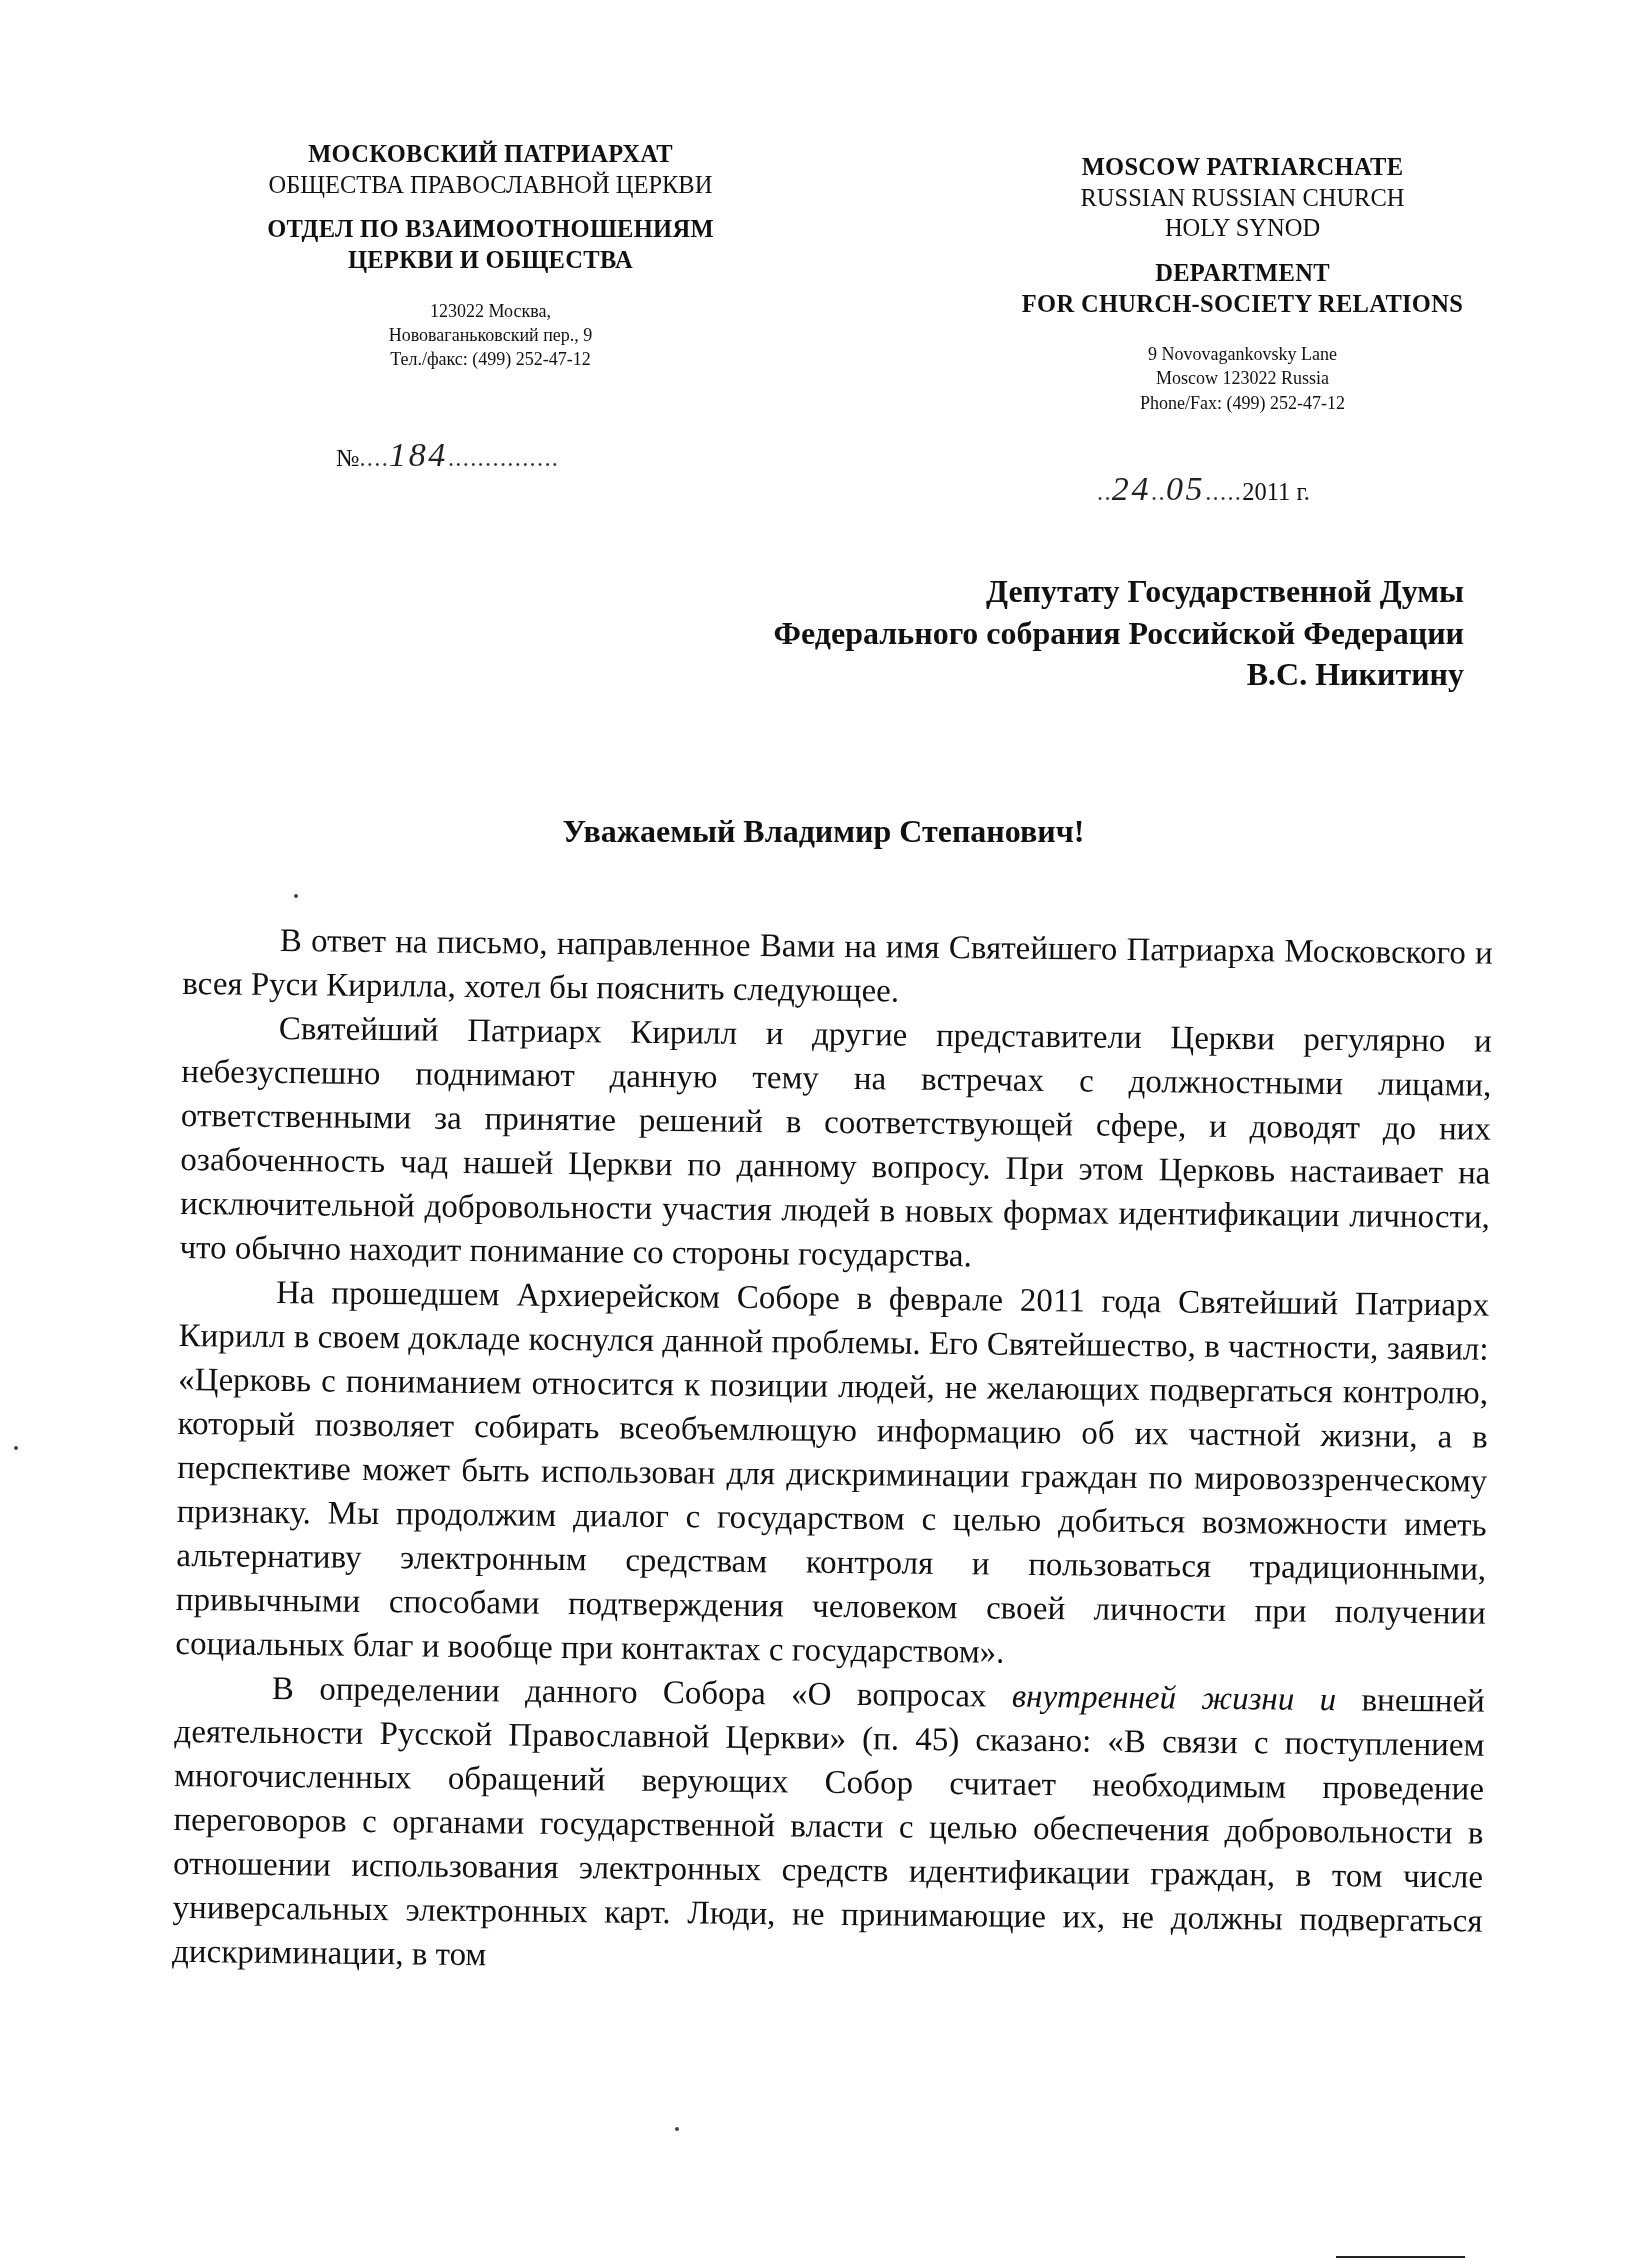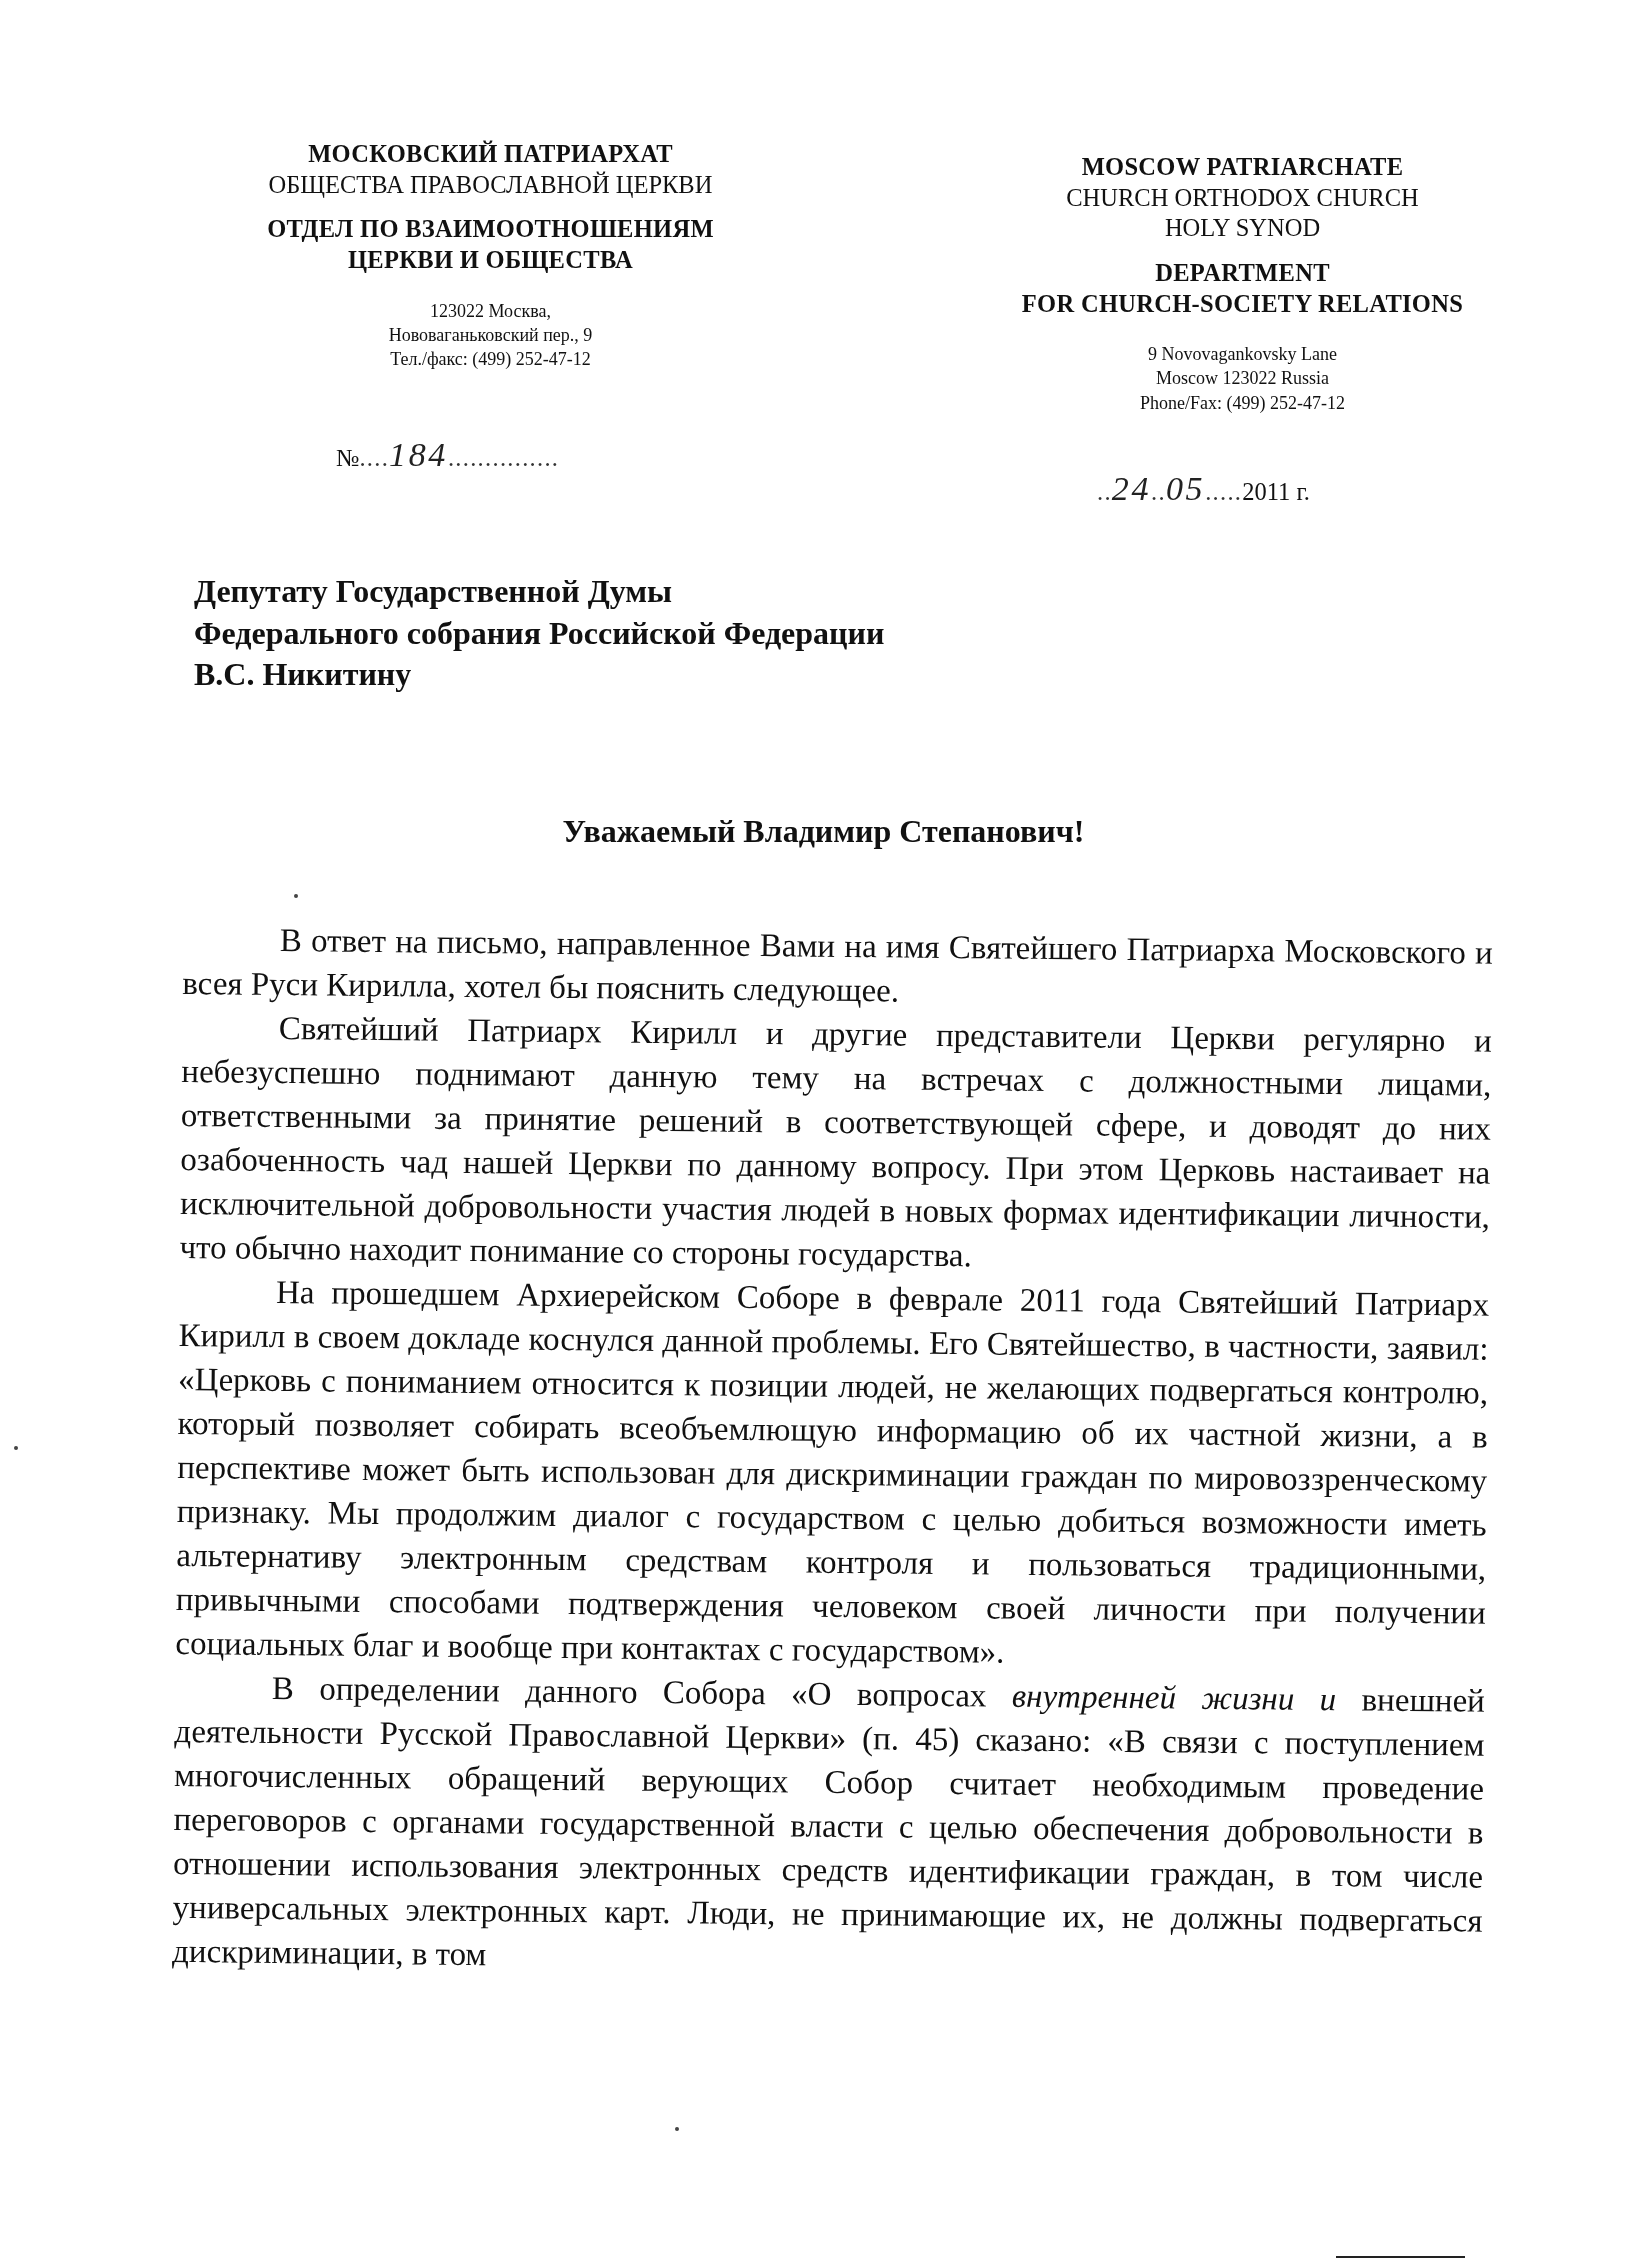--- a/index.html
+++ b/index.html
@@ -18,22 +18,22 @@
   .ref-line { position: absolute; font-size: 24.5px; }
   .ref-num  { left: 336px; top: 436px; }
   .ref-date { left: 1097px; top: 452px; margin-top: 18px; }
   .handwritten {
     font-family: Liberation Serif, serif; font-style: italic; font-size: 34px;
     color: #222; letter-spacing: 2.6px;
   }
   .dots { letter-spacing: 1.3px; color: #333; }
 
   .addressee {
-    position: absolute; left: 194px; top: 571px; width: 1259px;
-    text-align: left; font-weight: bold; font-size: 32px; line-height: 1.3;
+    position: absolute; left: 205px; top: 571px; width: 1259px;
+    text-align: right; font-weight: bold; font-size: 32px; line-height: 1.3;
   }
   .salutation {
     position: absolute; left: 194px; top: 813px; width: 1259px;
     text-align: center; font-weight: bold; font-size: 32px;
   }
 
   .body-text {
     position: absolute; left: 183px; top: 917px; width: 1310px;
     font-size: 33px; line-height: 44px; text-align: justify;
     transform: rotate(0.6deg); transform-origin: top left;
@@ -55,21 +55,21 @@
   <div class="lh-bold">ЦЕРКВИ И ОБЩЕСТВА</div>
   <div class="lh-addr">
     <div>123022 Москва,</div>
     <div>Нововаганьковский пер., 9</div>
     <div>Тел./факс: (499) 252-47-12</div>
   </div>
 </div>
 
 <div class="letterhead lh-right">
   <div class="lh-bold">MOSCOW PATRIARCHATE</div>
-  <div class="lh-norm">CHURCH ORTHODOX CHURCH</div>
+  <div class="lh-norm">RUSSIAN RUSSIAN CHURCH</div>
   <div class="lh-norm">HOLY SYNOD</div>
   <div class="lh-gap"></div>
   <div class="lh-bold">DEPARTMENT</div>
   <div class="lh-bold">FOR CHURCH-SOCIETY RELATIONS</div>
   <div class="lh-addr">
     <div>9 Novovagankovsky Lane</div>
     <div>Moscow 123022 Russia</div>
     <div>Phone/Fax: (499) 252-47-12</div>
   </div>
 </div>

